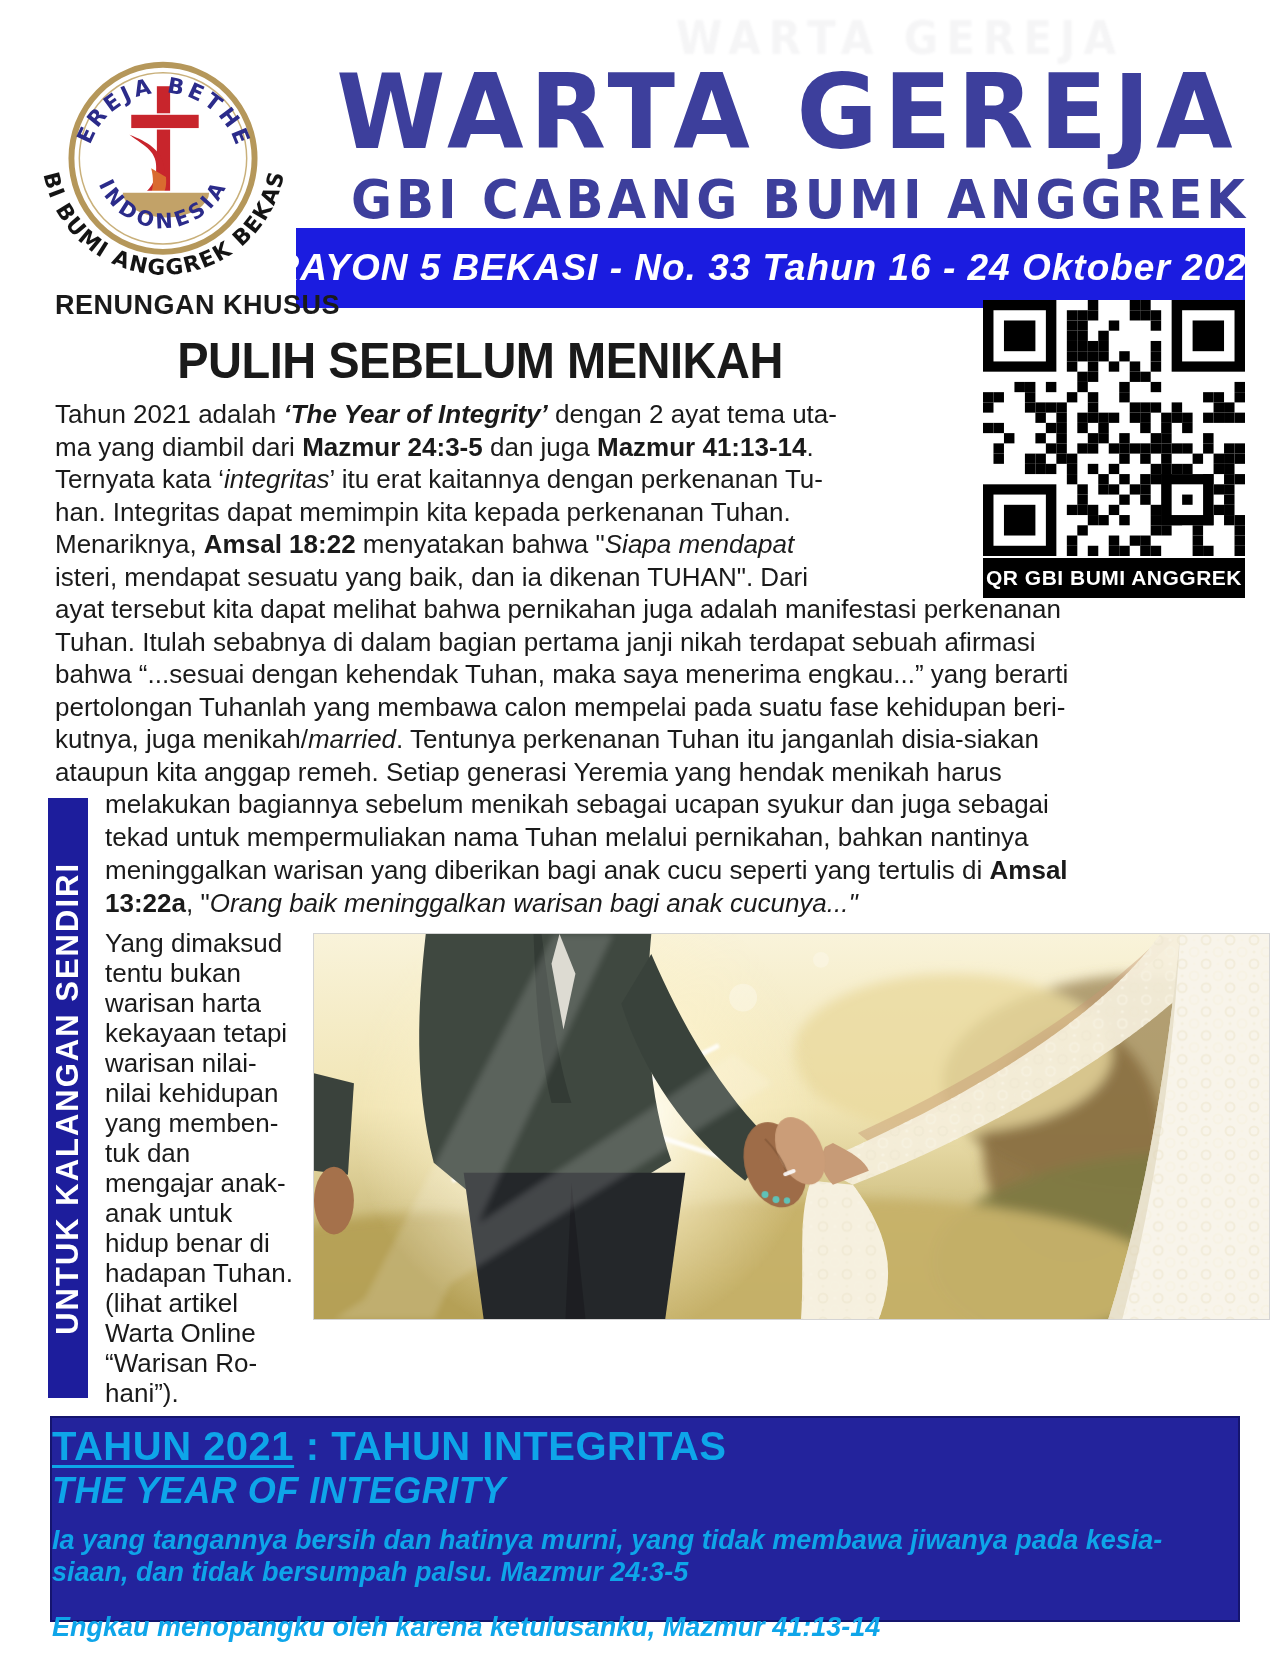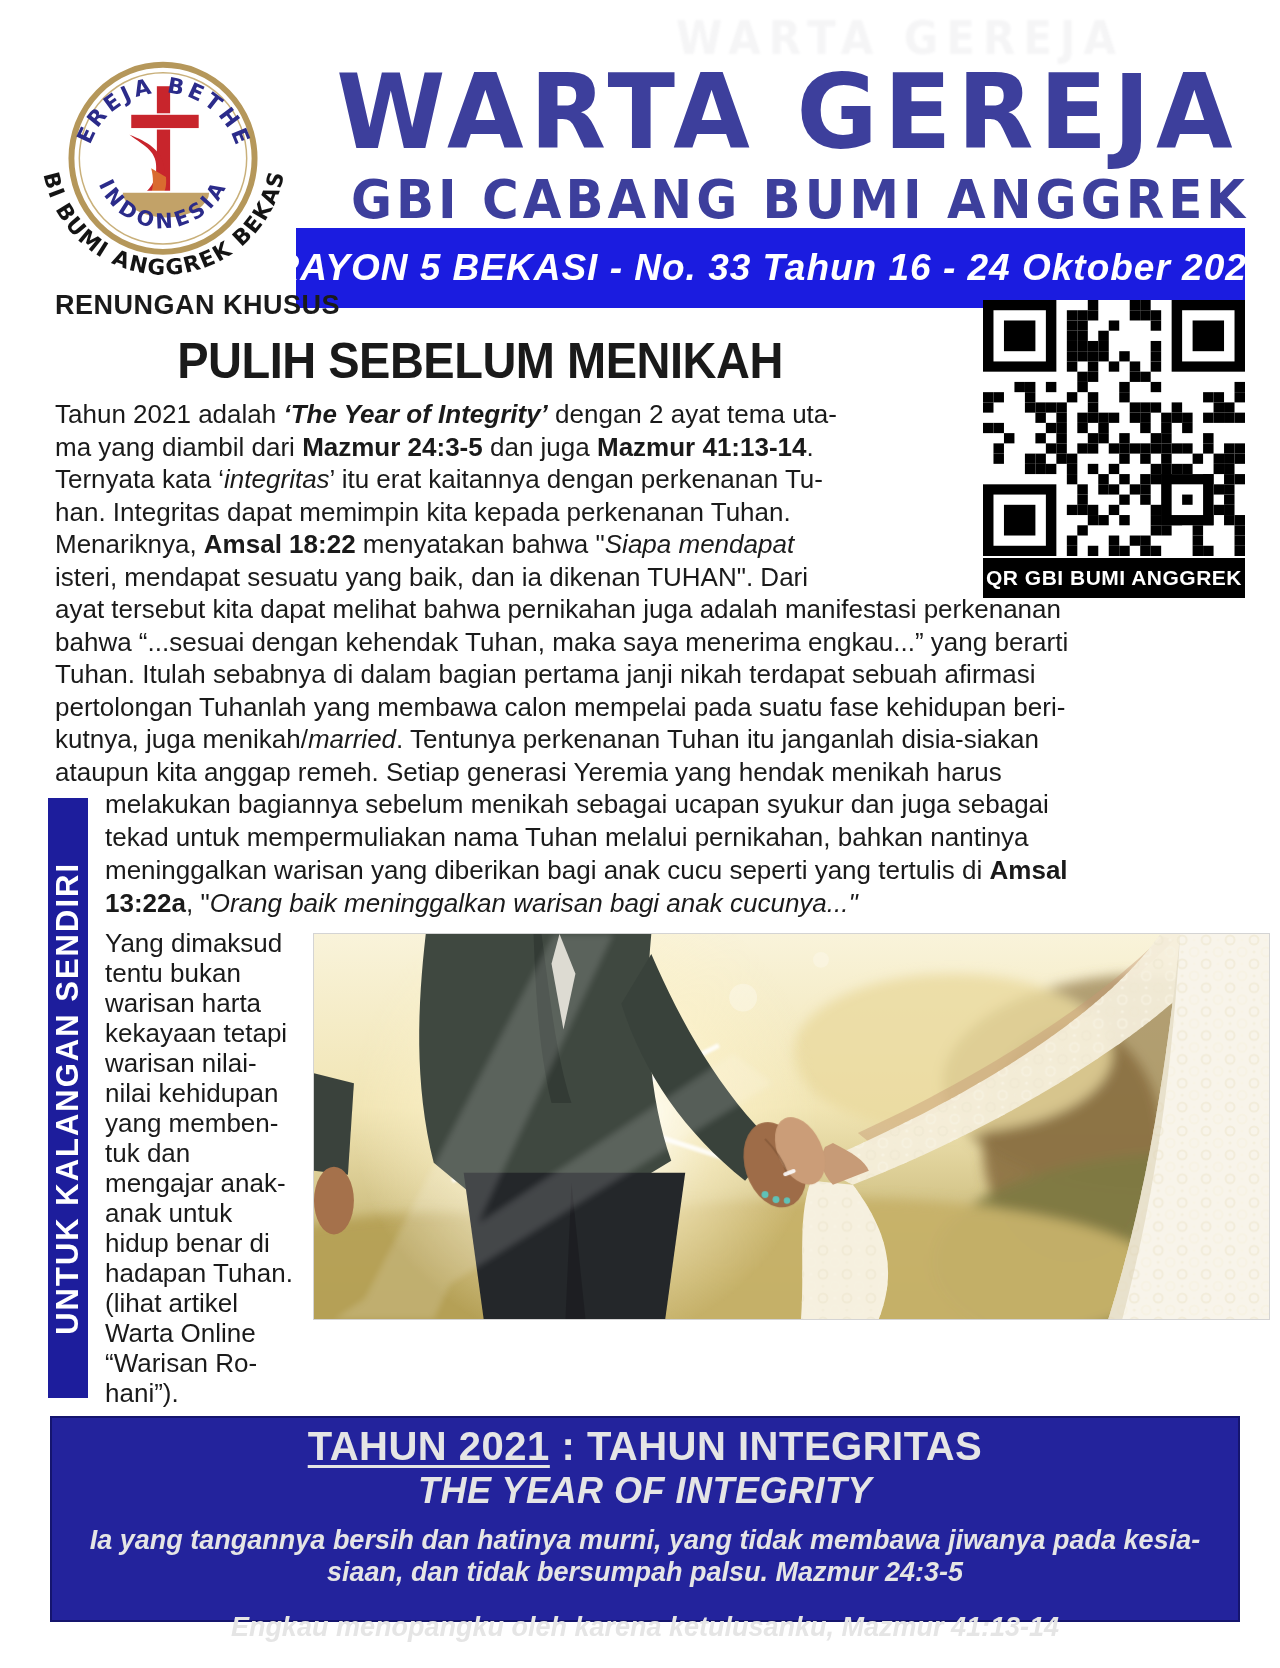--- a/index.html
+++ b/index.html
@@ -37,21 +37,21 @@
   
   .side-bar{left:48px;top:798px;width:40px;height:600px;background:var(--sidebar-navy,#1d1d9c);
       display:flex;align-items:center;justify-content:center;}
   .side-bar-text{color:#ffffff;font-weight:bold;font-size:31px;letter-spacing:2px;white-space:nowrap;
       writing-mode:vertical-rl;transform:rotate(180deg);}
   
   .photo{left:313px;top:933px;width:957px;height:387px;border:1px solid #d4d4d4;box-sizing:border-box;overflow:hidden;}
   .photo svg{display:block;width:100%;height:100%;}
   
   .footer-box{left:50px;top:1416px;width:1190px;height:206px;background:var(--navy-box,#23239c);
-      border:2px solid #15156e;box-sizing:border-box;color:#e5e5e5;text-align:center;}
+      border:2px solid #15156e;box-sizing:border-box;color:#0ea5e9;text-align:left;}
   .fb-title{margin-top:6px;font-size:40px;font-weight:bold;letter-spacing:0.5px;}
   .fb-title .ul{text-decoration:underline;text-decoration-thickness:3px;text-underline-offset:5px;}
   .fb-sub{font-size:36px;font-weight:bold;font-style:italic;letter-spacing:0.5px;margin-top:1px;}
   .fb-verse{font-size:27px;font-weight:bold;font-style:italic;line-height:32px;margin-top:12px;}
   .fb-verse2{font-size:27px;font-weight:bold;font-style:italic;margin-top:24px;}
   .logo-wrap{left:35px;top:52px;width:256px;height:256px;}
 </style>
 </head>
 <body>
 
@@ -323,22 +323,22 @@
   <div class="abs para para-top">
       <div class="tline"><span>Tahun 2021 adalah </span><span style="font-weight: bold; font-style: italic;">‘The Year of Integrity’</span><span> dengan 2 ayat tema uta-</span></div>
       <div class="tline"><span>ma yang diambil dari </span><span style="font-weight: bold;">Mazmur 24:3-5</span><span> dan juga </span><span style="font-weight: bold;">Mazmur 41:13-14</span><span>.</span></div>
       <div class="tline"><span>Ternyata kata ‘</span><span style="font-style: italic;">integritas</span><span>’ itu erat kaitannya dengan perkenanan Tu-</span></div>
       <div class="tline"><span>han. Integritas dapat memimpin kita kepada perkenanan Tuhan.</span></div>
       <div class="tline"><span>Menariknya, </span><span style="font-weight: bold;">Amsal 18:22</span><span> menyatakan bahwa "</span><span style="font-style: italic;">Siapa mendapat</span></div>
       <div class="tline"><span style=" margin-top: 23px;">isteri, mendapat sesuatu yang baik, dan ia dikenan TUHAN</span><span>". Dari</span></div>
     </div>
   <div class="abs para para-full">
       <div class="tline"><span>ayat tersebut kita dapat melihat bahwa pernikahan juga adalah manifestasi perkenanan</span></div>
+      <div class="tline"><span>Tuhan. Itulah sebabnya di dalam bagian pertama janji nikah terdapat sebuah afirmasi</span></div>
       <div class="tline"><span>bahwa “...sesuai dengan kehendak Tuhan, maka saya menerima engkau...” yang berarti</span></div>
-      <div class="tline"><span>Tuhan. Itulah sebabnya di dalam bagian pertama janji nikah terdapat sebuah afirmasi</span></div>
       <div class="tline"><span>pertolongan Tuhanlah yang membawa calon mempelai pada suatu fase kehidupan beri-</span></div>
       <div class="tline"><span>kutnya, juga menikah/</span><span style="font-style: italic; margin-top: 39px;">married</span><span>. Tentunya perkenanan Tuhan itu janganlah disia-siakan</span></div>
       <div class="tline"><span>ataupun kita anggap remeh. Setiap generasi Yeremia yang hendak menikah harus</span></div>
     </div>
   <div class="abs para para-indent">
       <div class="tline"><span>melakukan bagiannya sebelum menikah sebagai ucapan syukur dan juga sebagai</span></div>
       <div class="tline"><span>tekad untuk mempermuliakan nama Tuhan melalui pernikahan, bahkan nantinya</span></div>
       <div class="tline"><span>meninggalkan warisan yang diberikan bagi anak cucu seperti yang tertulis di </span><span style="font-weight: bold;">Amsal</span></div>
       <div class="tline"><span style="font-weight: bold;">13:22a</span><span>, "</span><span style="font-style: italic;">Orang baik meninggalkan warisan bagi anak cucunya..."</span></div>
     </div>

